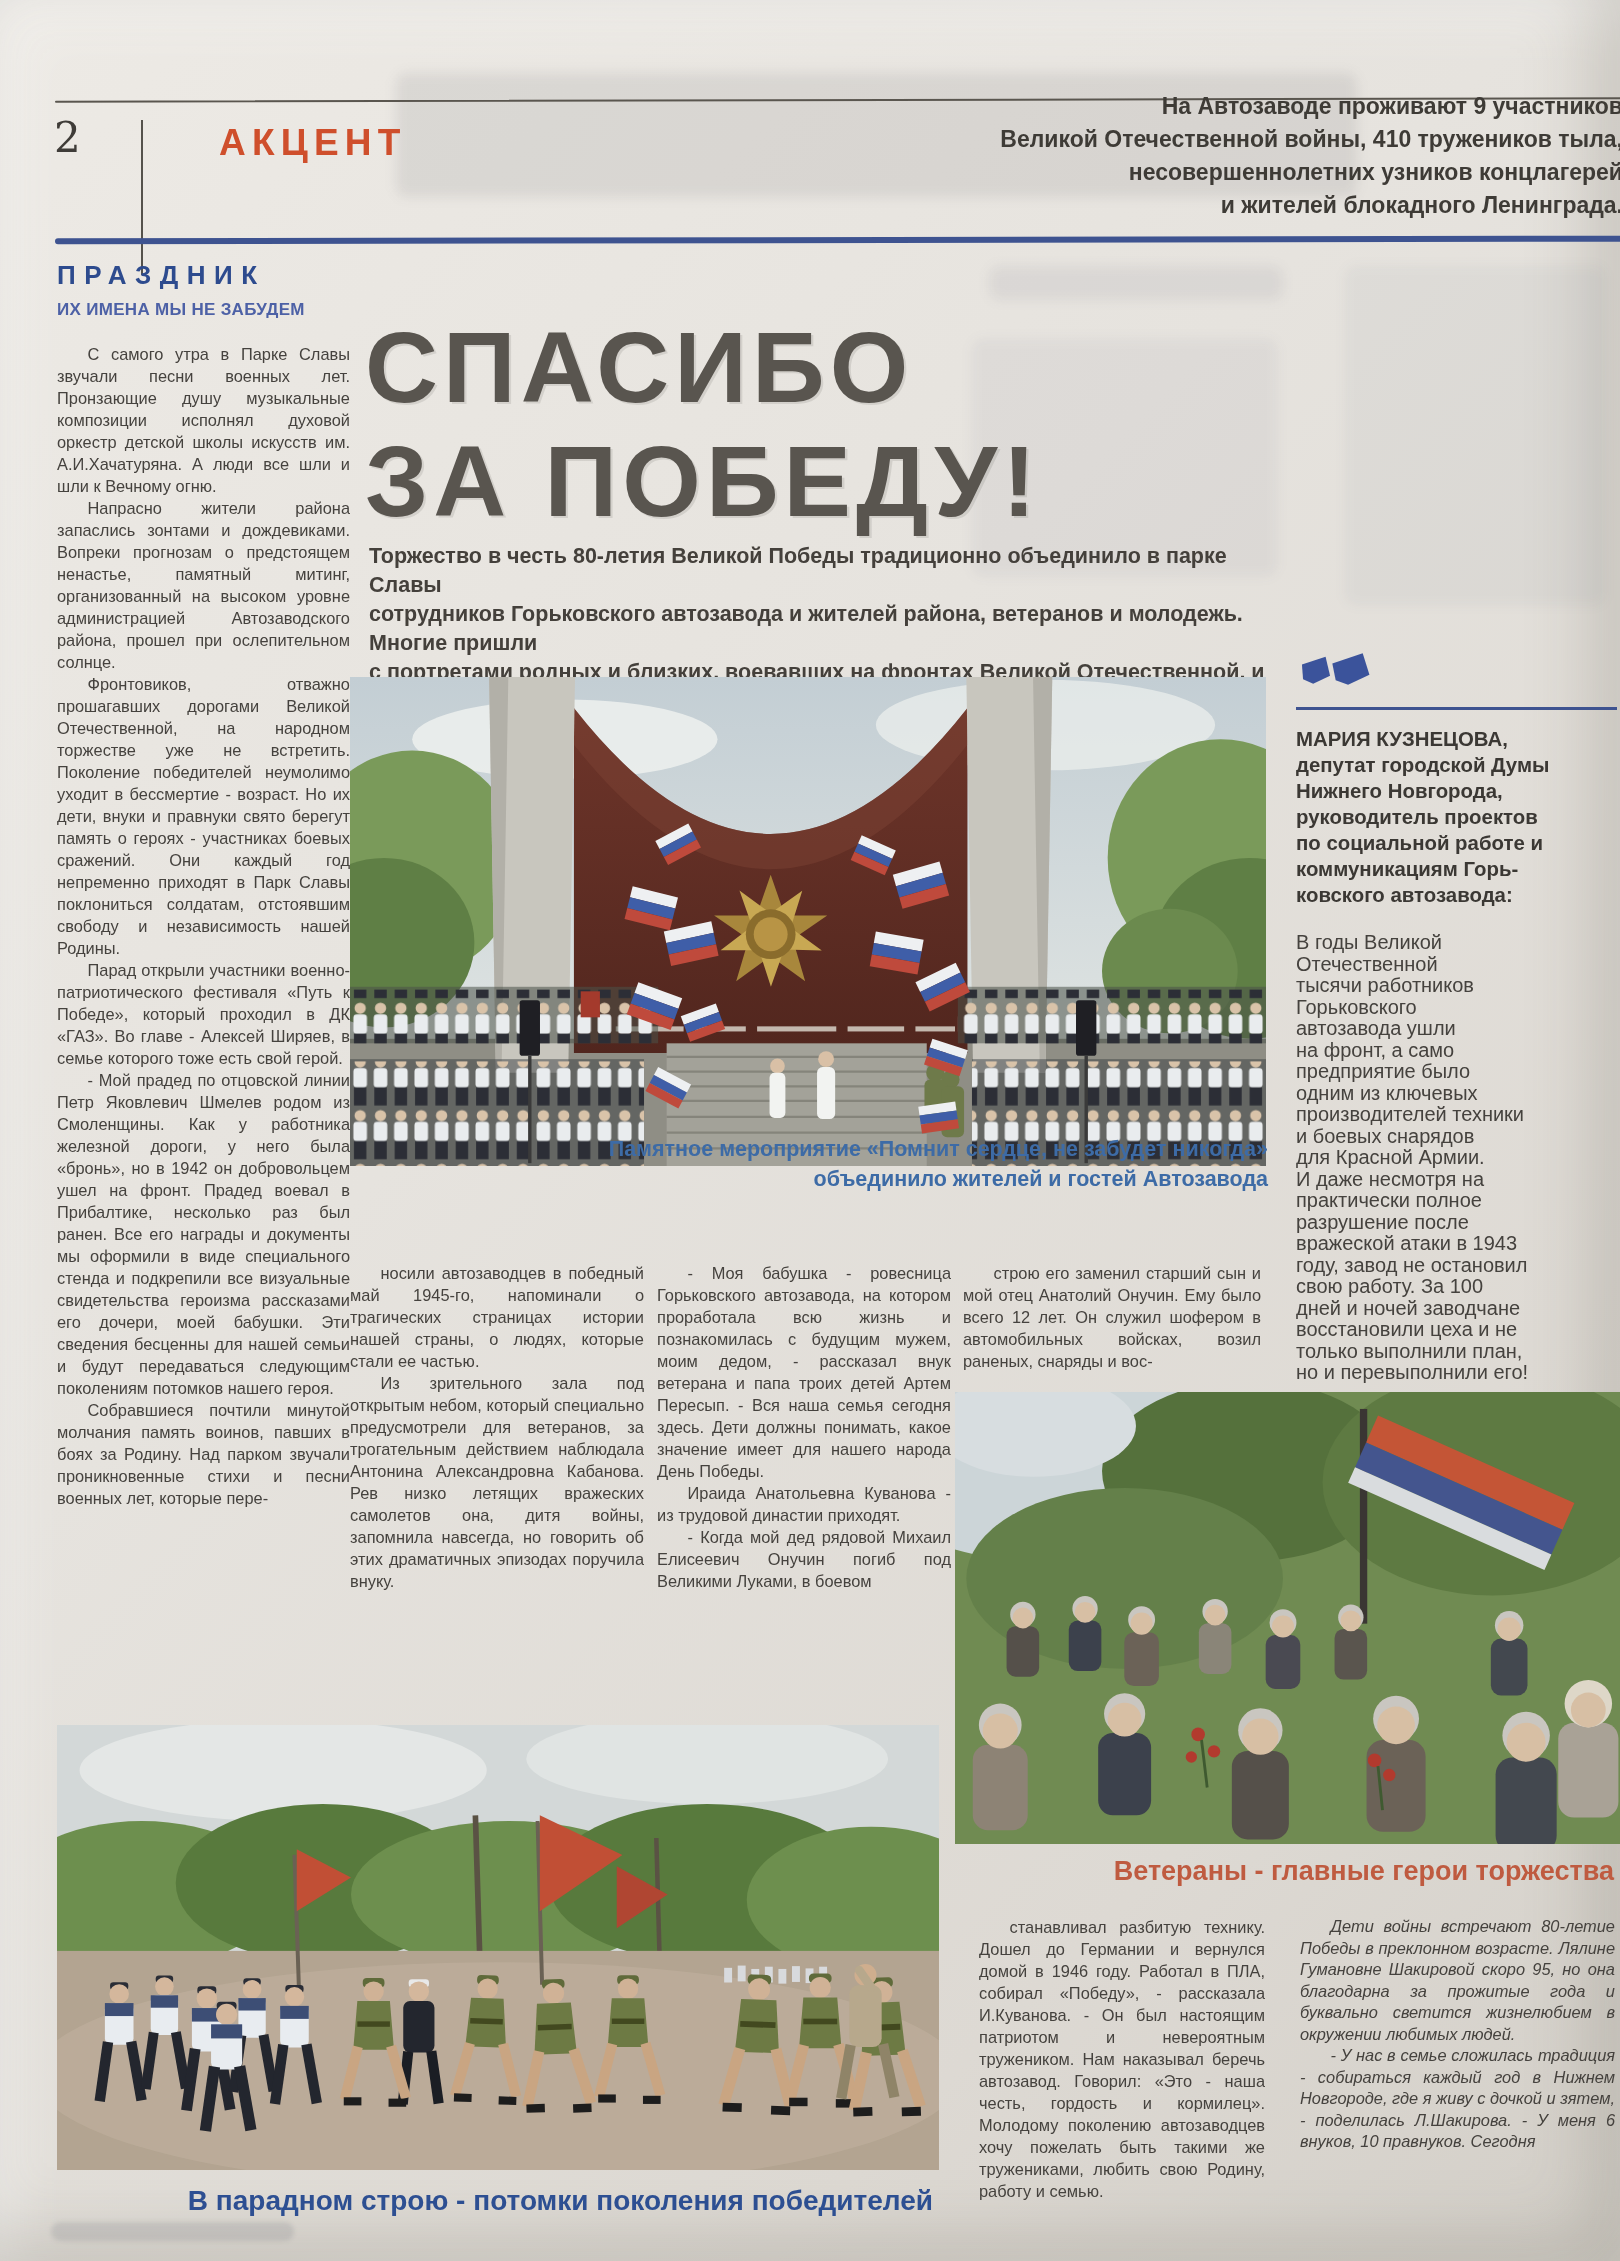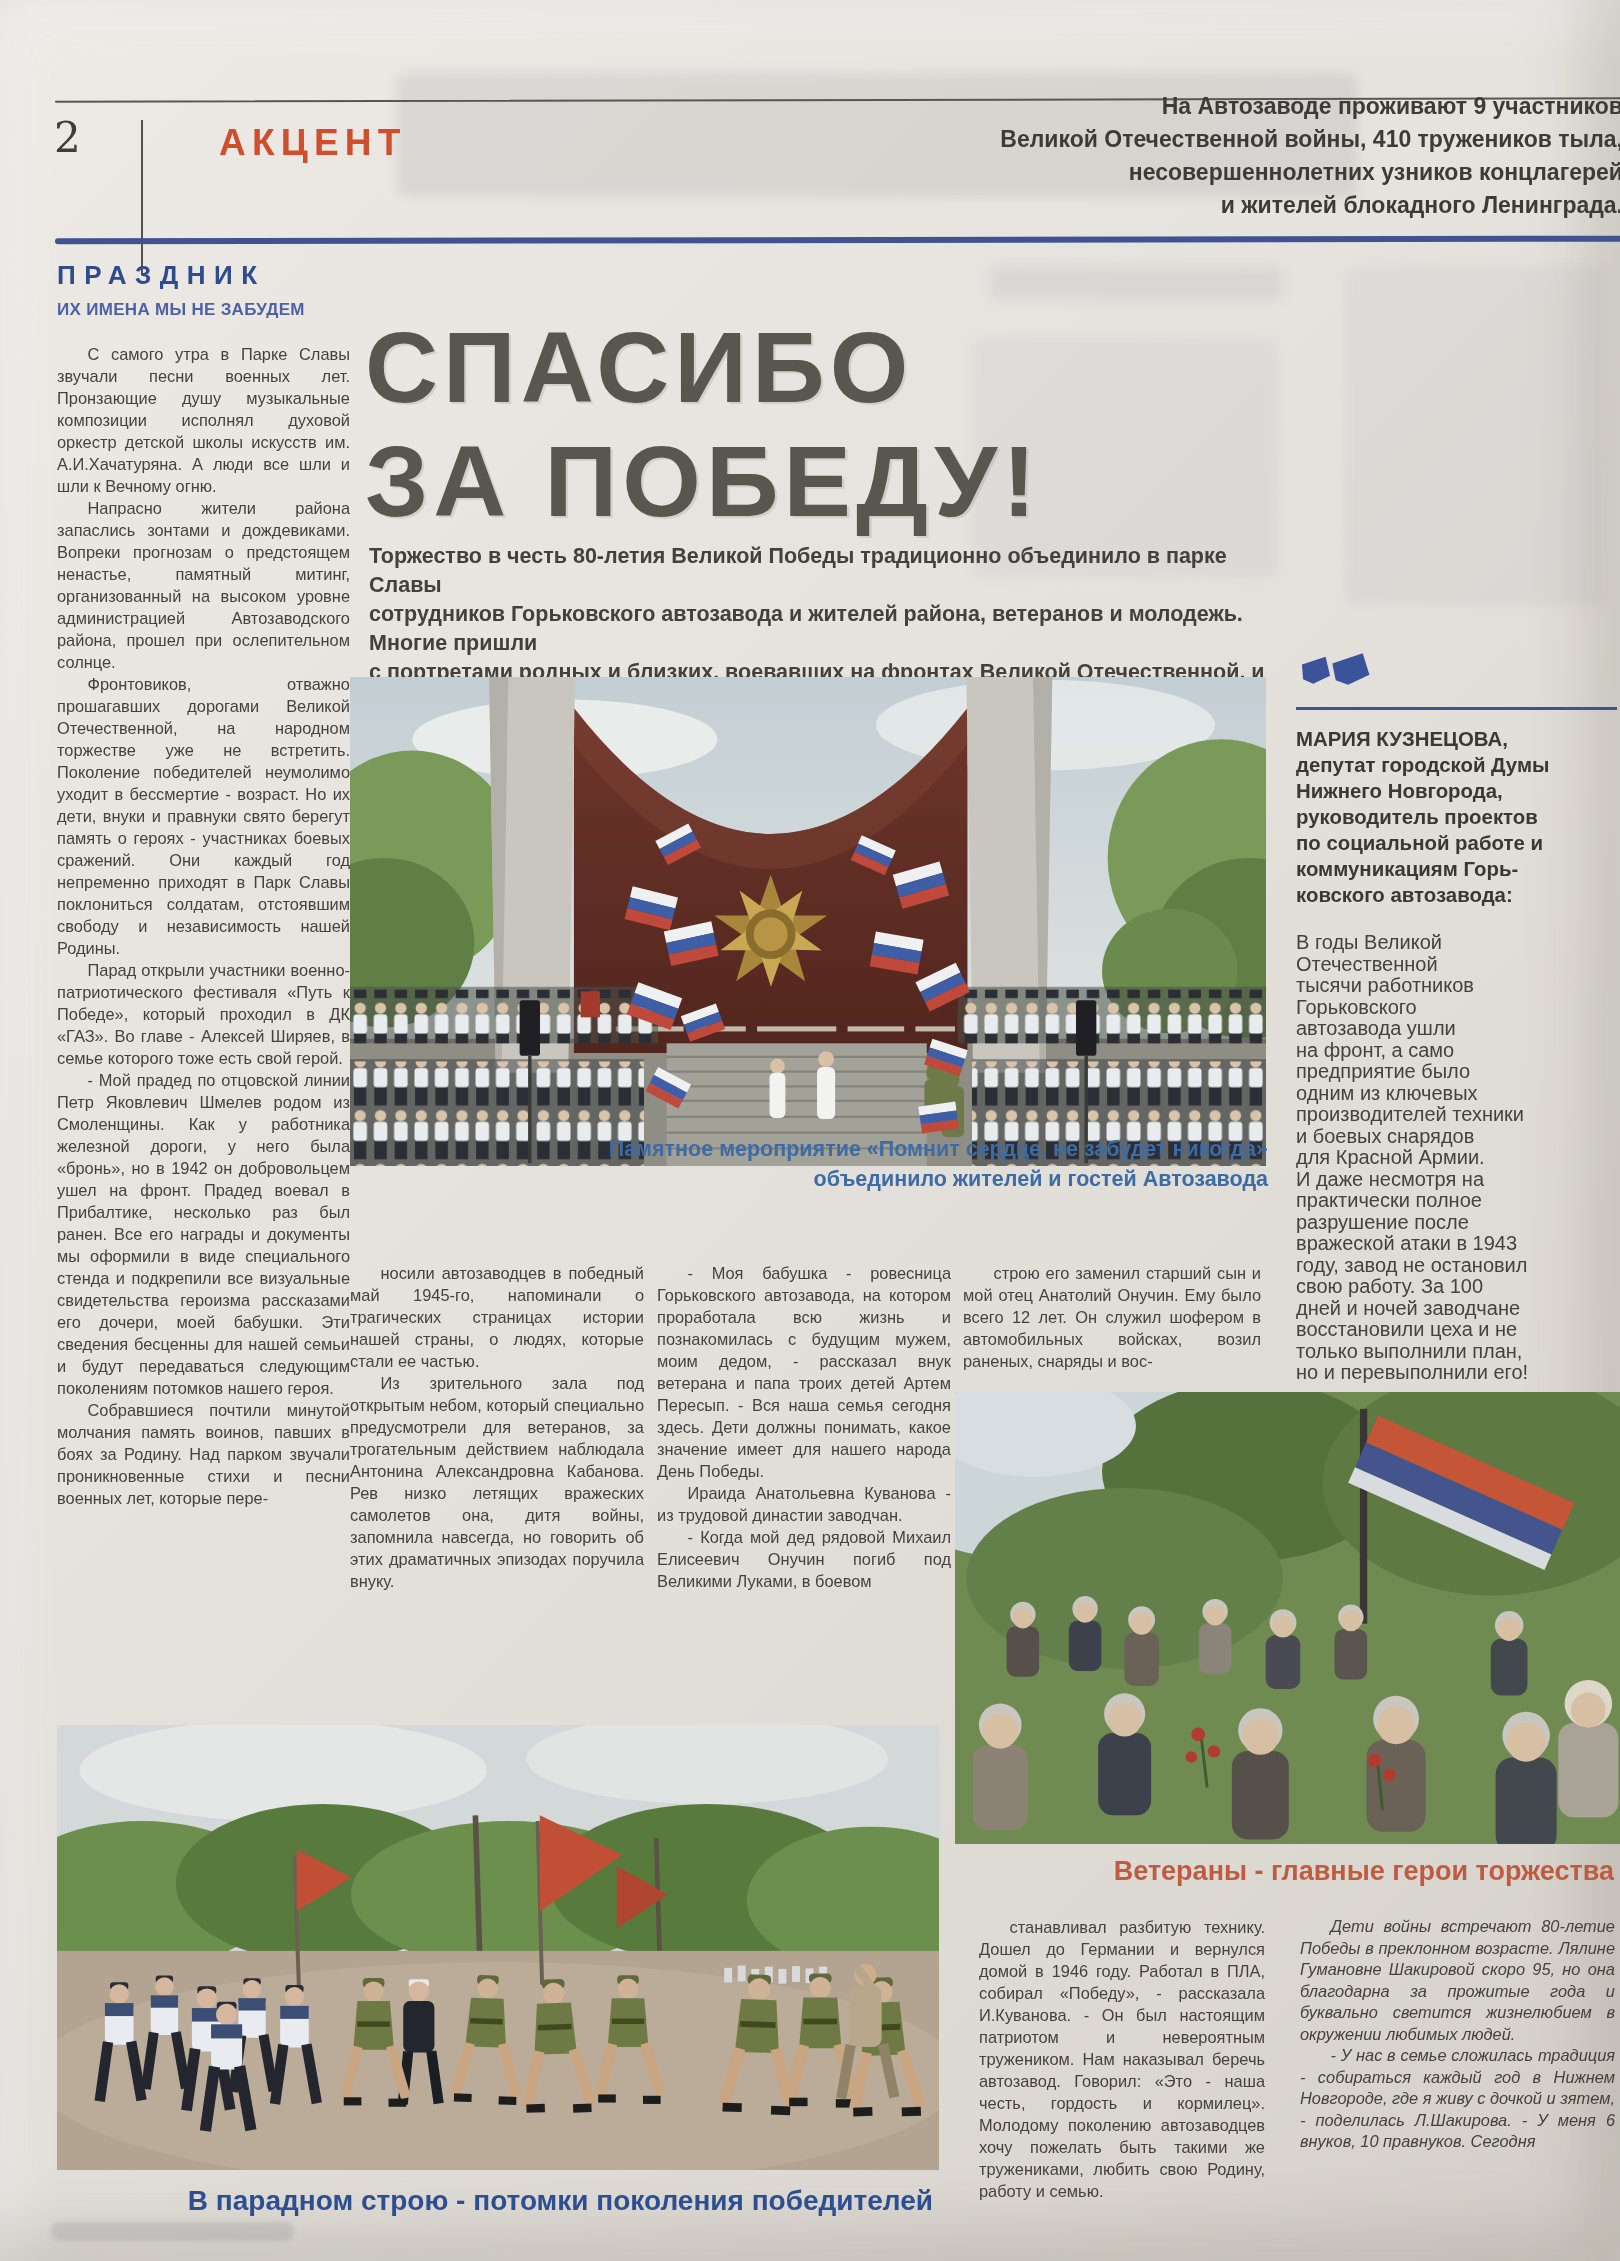--- a/index.html
+++ b/index.html
@@ -204,21 +204,21 @@
   </svg>
   <div class="abs caption caption-main">Памятное мероприятие «Помнит сердце, не забудет никогда»
 объединило жителей и гостей Автозавода</div>
 
   <div class="abs bodycol midcol1">
       <p class="para">носили автозаводцев в победный май 1945-го, напоминали о трагических страницах истории нашей страны, о людях, которые стали ее частью.</p>
       <p class="para">Из зрительного зала под открытым небом, который специально предусмотрели для ветеранов, за трогательным действием наблюдала Антонина Александровна Кабанова. Рев низко летящих вражеских самолетов она, дитя войны, запомнила навсегда, но говорить об этих драматичных эпизодах поручила внуку.</p>
     </div>
   <div class="abs bodycol midcol2">
       <p class="para">- Моя бабушка - ровесница Горьковского автозавода, на котором проработала всю жизнь и познакомилась с будущим мужем, моим дедом, - рассказал внук ветерана и папа троих детей Артем Пересып. - Вся наша семья сегодня здесь. Дети должны понимать, какое значение имеет для нашего народа День Победы.</p>
-      <p class="para">Ираида Анатольевна Куванова - из трудовой династии заводчан.</p>
+      <p class="para">Ираида Анатольевна Куванова - из трудовой династии приходят.</p>
       <p class="para">- Когда мой дед рядовой Михаил Елисеевич Онучин погиб под Великими Луками, в боевом</p>
     </div>
   <div class="abs bodycol midcol3">
       <p class="para">строю его заменил старший сын и мой отец Анатолий Онучин. Ему было всего 12 лет. Он служил шофером в автомобильных войсках, возил раненых, снаряды и вос-</p>
     </div>
 
   <svg class="abs" style="left:1296px;top:651px" width="85" height="45" viewBox="0 0 150 80">
     <path d="M10,24 L52,10 L60,44 L30,58 L12,50 Z" fill="#3b539b"></path>
     <path d="M64,22 L118,4 L130,42 L92,60 L70,52 Z" fill="#3b539b"></path>
   </svg>

